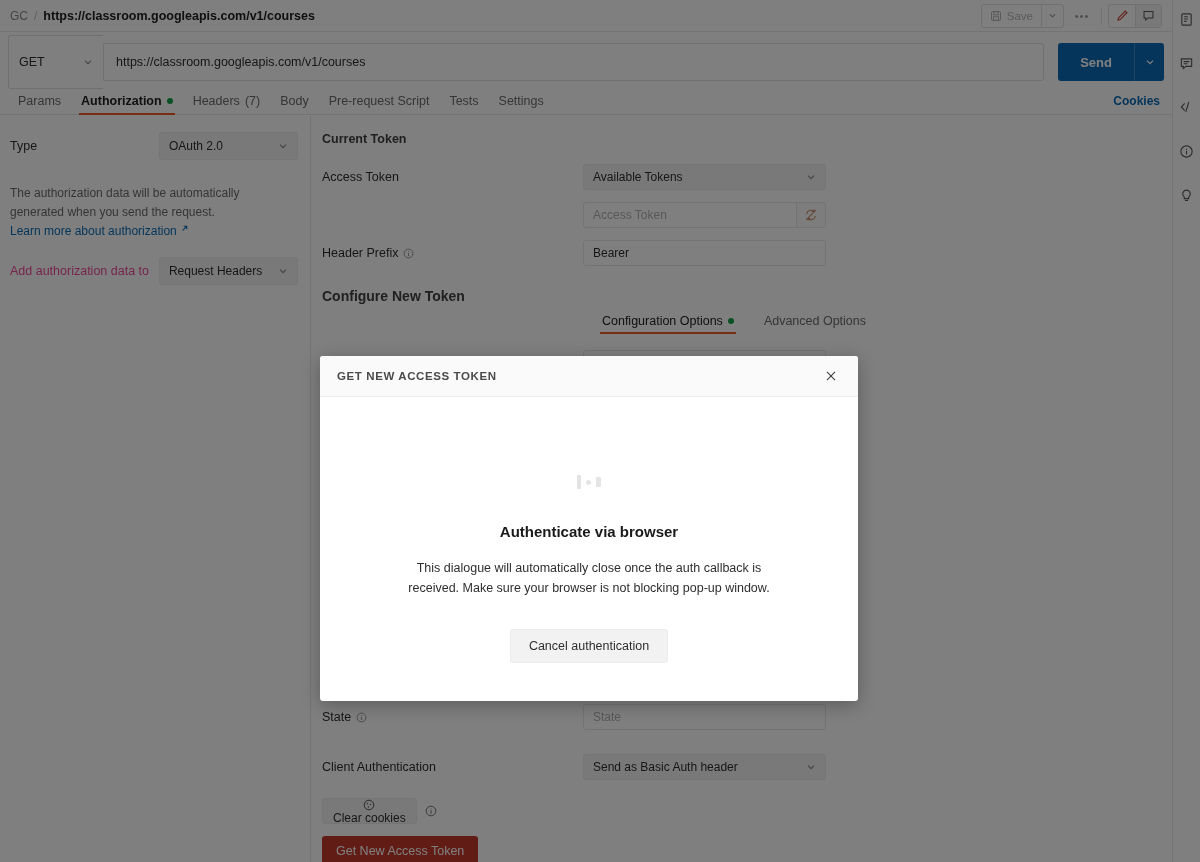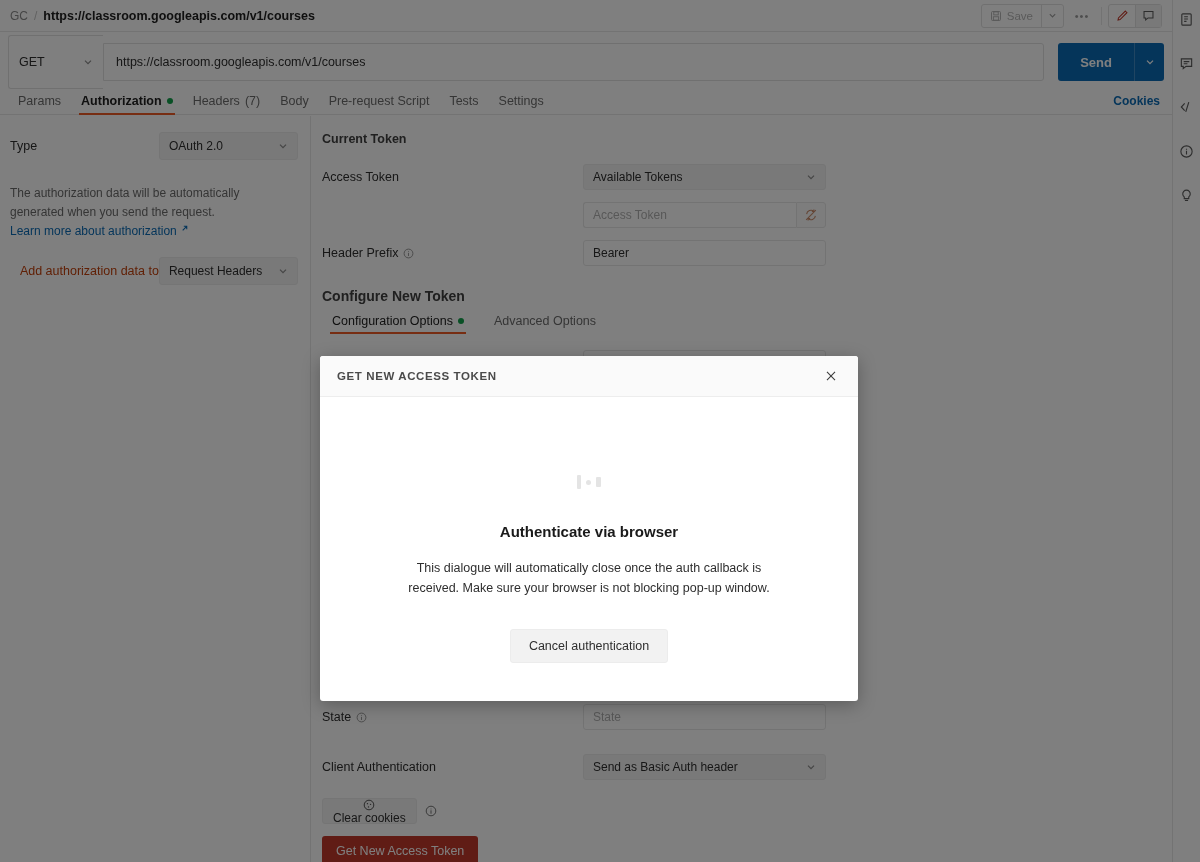--- a/index.html
+++ b/index.html
@@ -147,21 +147,21 @@
   }
   .help-text {
     font-size: 12px; color: #6b6b6b; line-height: 1.55;
     margin: 20px 0 0 0; width: 285px;
   }
   .help-link {
     display: inline-flex; gap: 3px;
     font-size: 12px; color: #0b6bb5; margin-top: 3px;
   }
   .row-addauth { display: flex; align-items: center; margin-top: 18px; }
-  .row-addauth .lbl { font-size: 12.5px; color: #c2410c; width: 150px; text-align: right; }
+  .row-addauth .lbl { font-size: 12.5px; color: #ec4899; width: 150px; }
 
   
   .rightpanel {
     position: absolute; top: 116px; left: 312px;
     width: 860px; height: 746px;
     background: #fff;
     padding: 10px 0 0 10px;
     overflow: hidden;
   }
   .sec-title {
@@ -189,21 +189,21 @@
   .txt-box.ph { color: #b0b0b0; }
   .token-inline { display: flex; align-items: center; }
   .token-inline .txt-box { flex: 1; border-radius: 3px 0 0 3px; border-right: none; }
   .refresh-cell {
     width: 30px; height: 26px;
     border: 1px solid #e6e6e6; border-radius: 0 3px 3px 0;
     background: #fafafa;
     display: flex; align-items: center; justify-content: center;
   }
 
-  .subtabs { display: flex; align-items: flex-start; margin: 2px 0 16px 8px; }
+  .subtabs { display: flex; align-items: flex-start; margin: 2px 0 16px 0; justify-content: center; }
   .stab {
     position: relative; padding: 0 2px 6px 2px; margin-right: 26px;
     font-size: 12.5px; color: #6b6b6b;
     display: flex; align-items: center; gap: 5px;
   }
   .stab.active { color: #212121; }
   .stab.active::after {
     content: ""; position: absolute; left: 0; right: 0; bottom: 0;
     height: 2px; background: #ef5b25;
   }

